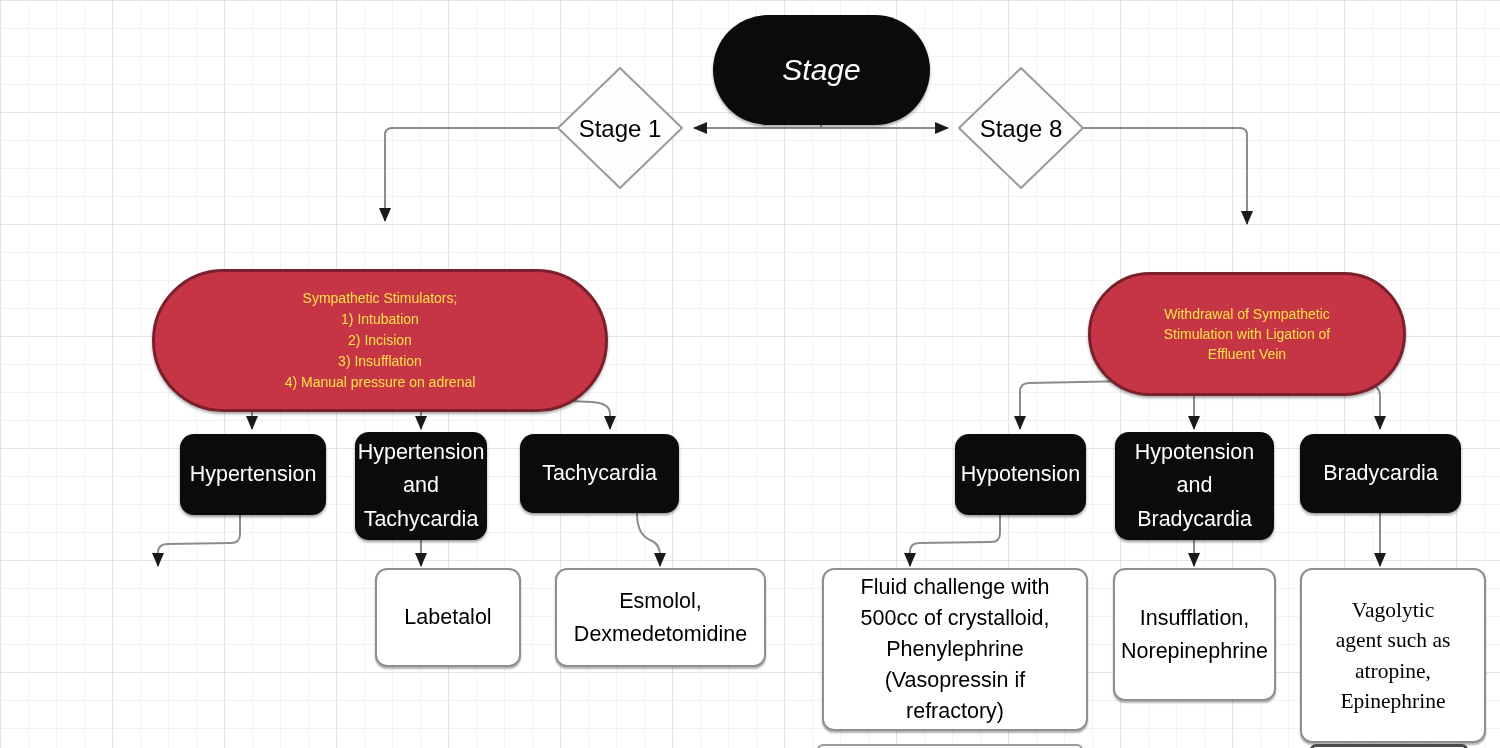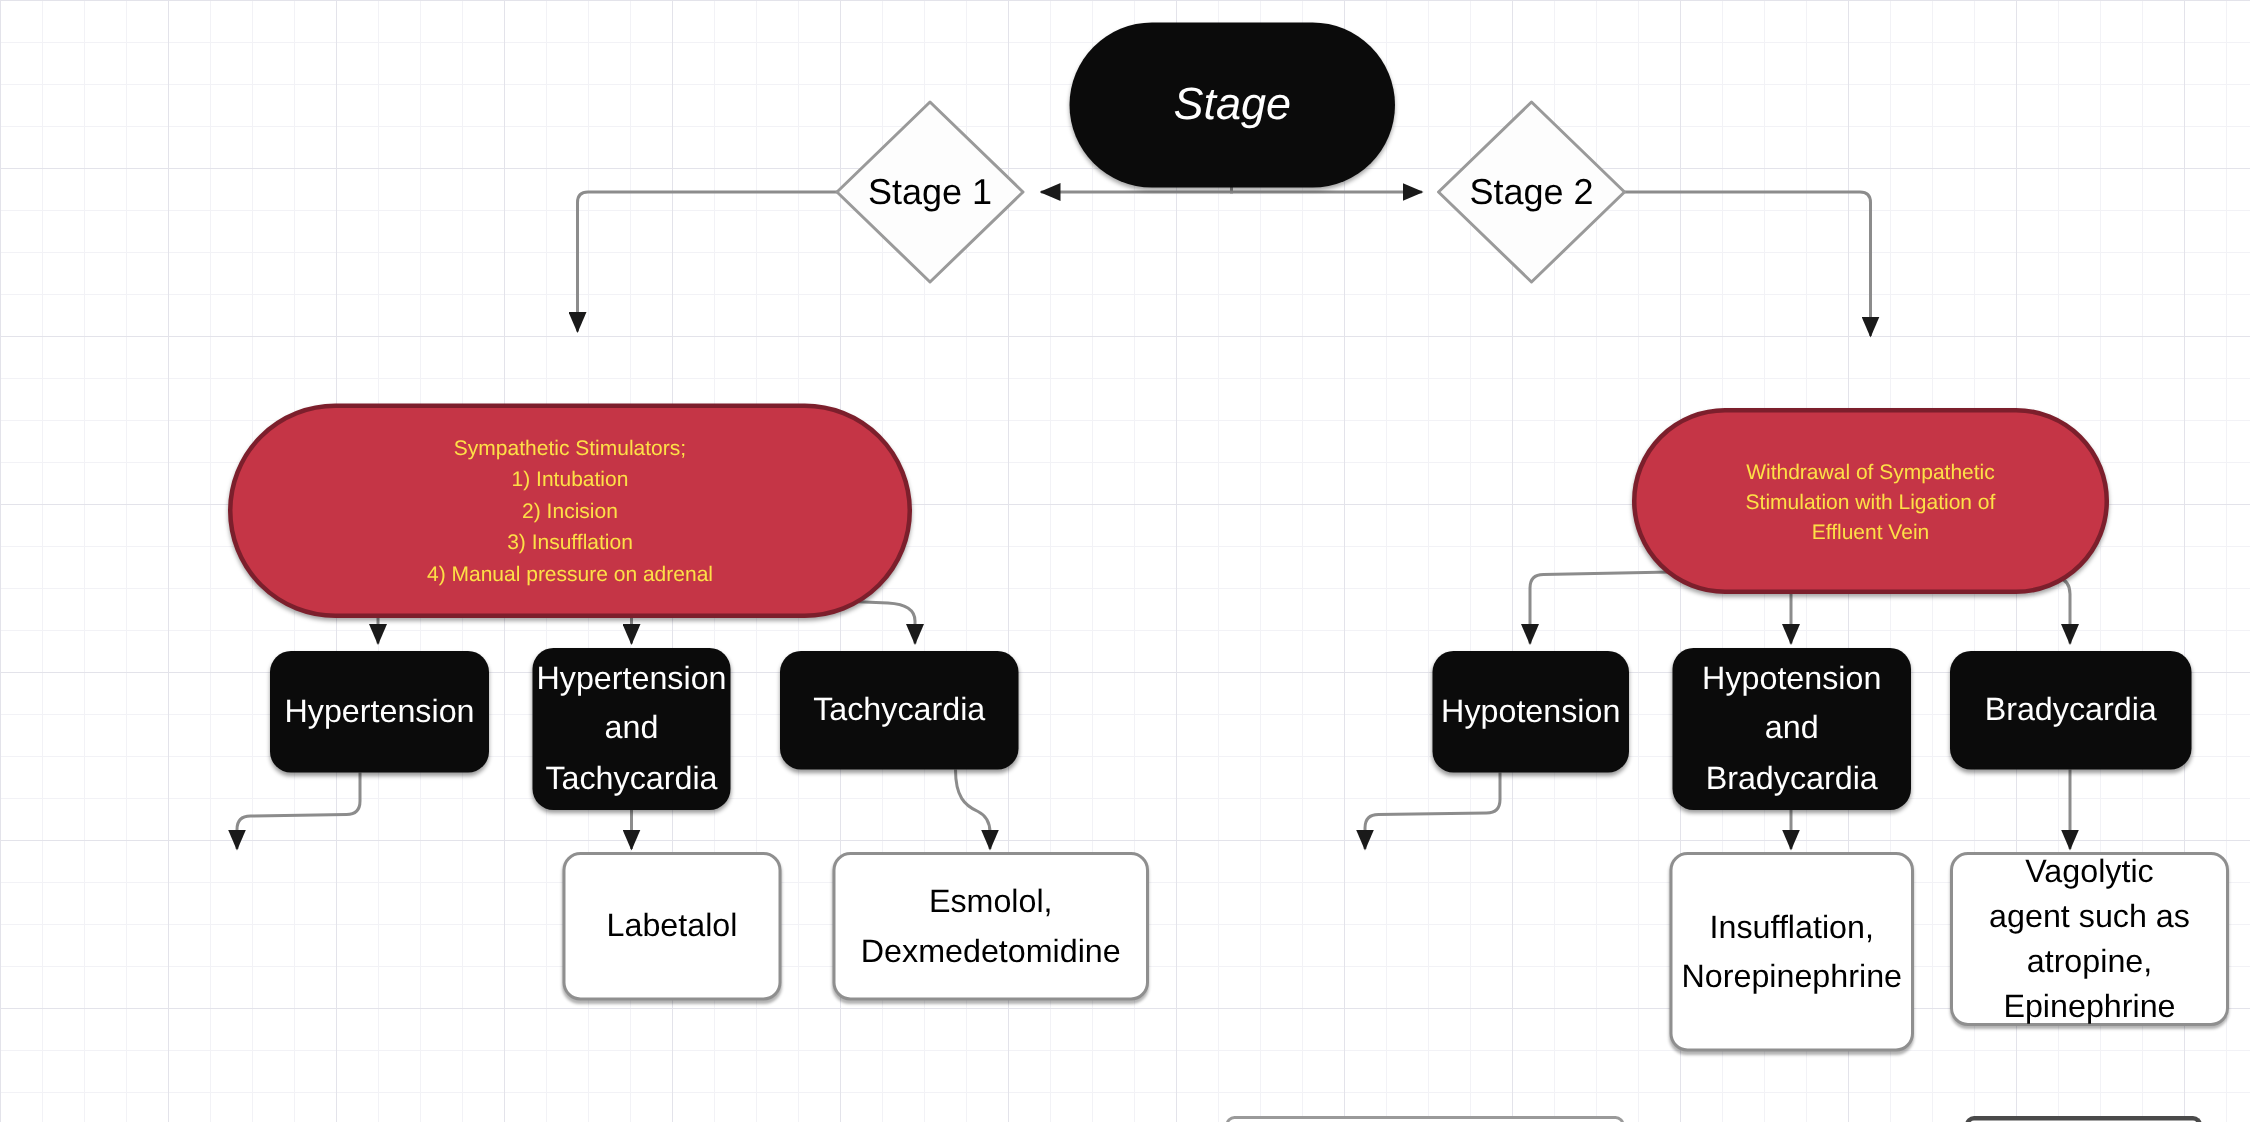--- a/index.html
+++ b/index.html
@@ -56,21 +56,21 @@
   .treat{
     background:#ffffff; border:2px solid #8f8f8f; border-radius:12px;
     font-size:21.5px; line-height:1.5; color:#000;
     box-shadow:0 2px 2px rgba(0,0,0,.3);
   }
   .t1{left:22px;  top:568px; width:319px; height:133px;}
   .t2{left:375px; top:568px; width:146px; height:99px;}
   .t3{left:555px; top:568px; width:211px; height:99px;}
   .t4{left:822px; top:568px; width:266px; height:163px; line-height:1.45;}
   .t5{left:1113px; top:568px; width:163px; height:133px;}
-  .t6{left:1300px; top:568px; width:186px; height:116px; line-height:1.4;}
+  .t6{left:1300px; top:568px; width:186px; height:175px; line-height:1.4;font-family:Liberation Serif, serif;}
   
   #wires{position:absolute; left:0; top:0; width:1500px; height:748px;}
   #wires path.wire{fill:none; stroke:#8c8c8c; stroke-width:2;}
   #wires polygon.diamond{fill:#fdfdfd; stroke:#9a9a9a; stroke-width:2; stroke-linejoin:round;}
   
   .cutoff{position:absolute; box-sizing:border-box; background:#fff; border-bottom:none;}
   .cut1{left:817px; top:744px; width:266px; height:6px; border:2px solid #9a9a9a; border-bottom:none; border-radius:10px 10px 0 0;}
   .cut2{left:1310px; top:744px; width:158px; height:6px; border:3px solid #4a4a4a; border-bottom:none; border-radius:8px 8px 0 0;}
 </style>
 </head>
@@ -106,21 +106,21 @@
     <path class="wire" d="M 1194 540 V 566" marker-end="url(#ah)"></path>
     <path class="wire" d="M 1380 513 V 566" marker-end="url(#ah)"></path>
 
     <polygon class="diamond" points="558,128 620,68 682,128 620,188"></polygon>
     <polygon class="diamond" points="959,128 1021,68 1083,128 1021,188"></polygon>
   </svg>
 
   <div class="node n-stage">Stage</div>
 
   <div class="dlabel dl-1">Stage 1</div>
-  <div class="dlabel dl-2">Stage 2</div>
+  <div class="dlabel dl-2">Stage 8</div>
 
   <div class="node trigger n-trigger1 multiline">Sympathetic Stimulators;
 1) Intubation
 2) Incision
 3) Insufflation
 4) Manual pressure on adrenal</div>
   <div class="node trigger n-trigger2 multiline">Withdrawal of Sympathetic
 Stimulation with Ligation of
 Effluent Vein</div>
 
@@ -131,20 +131,25 @@
   <div class="node cond c3 multiline">Tachycardia</div>
   <div class="node cond c4 multiline">Hypotension</div>
   <div class="node cond c5 multiline">Hypotension
 and
 Bradycardia</div>
   <div class="node cond c6 multiline">Bradycardia</div>
 
   <div class="node treat t2 multiline">Labetalol</div>
   <div class="node treat t3 multiline">Esmolol,
 Dexmedetomidine</div>
+  <div class="node treat t4 multiline">Fluid challenge with
+500cc of crystalloid,
+Phenylephrine
+(Vasopressin if
+refractory)</div>
   <div class="node treat t5 multiline">Insufflation,
 Norepinephrine</div>
   <div class="node treat t6 multiline">Vagolytic
 agent such as
 atropine,
 Epinephrine</div>
 
   <div class="cutoff cut1"></div>
   <div class="cutoff cut2"></div>
 

